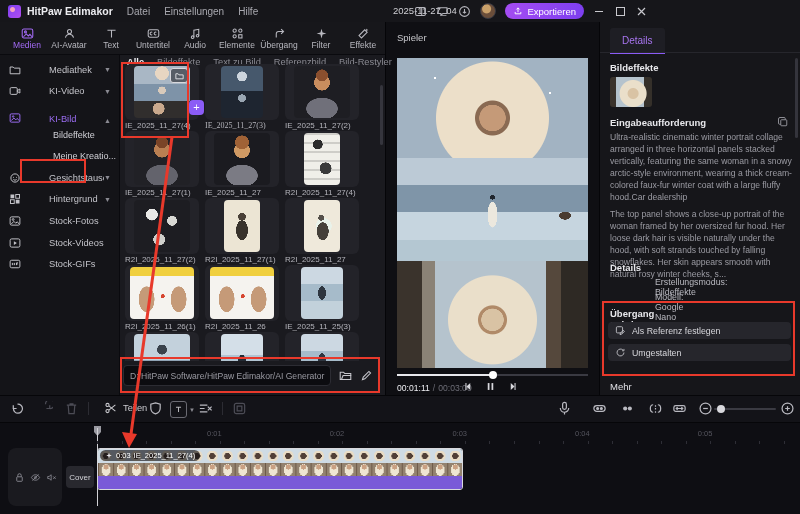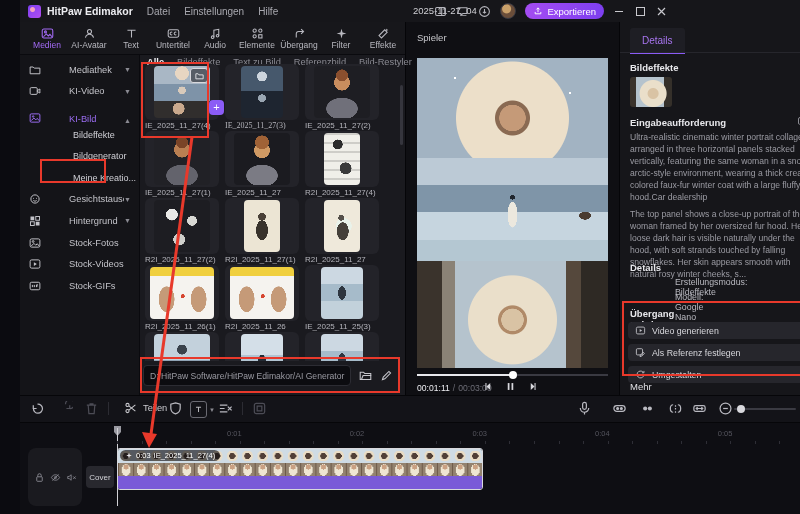--- a/index.html
+++ b/index.html
@@ -1,17 +1,17 @@
 <!DOCTYPE html>
 <html><head>
 <meta charset="utf-8">
 <style>
   html,body{margin:0;padding:0;background:#0b0b10;width:800px;height:514px;overflow:hidden;
     font-family:"Liberation Sans","DejaVu Sans",sans-serif;-webkit-font-smoothing:antialiased;}
-  #stage{position:relative;width:653px;height:514px;background:#0b0b10;color:#c9c9ce;font-size:10px;margin-left:20px;}
+  #stage{position:relative;width:653px;height:514px;background:#0b0b10;color:#c9c9ce;font-size:10px;}
   .abs{position:absolute;}
   svg{display:block;}
   .ic{color:#b9b9c0;}
   .dim{color:#4c4c55;}
 
   
   #titlebar{left:0;top:0;width:800px;height:22px;background:#16161a;display:flex;align-items:center;}
   #logo{width:13px;height:13px;border-radius:3px;margin:0 6px 0 8px;
     background:radial-gradient(circle at 35% 35%,#f3a0c0 0 2px,transparent 3px),linear-gradient(135deg,#7b3ff0,#b44df0);}
   #appname{font-size:10.5px;font-weight:bold;color:#ececf0;margin-right:14px;white-space:nowrap;}
@@ -329,23 +329,20 @@
             <path d="M3 11.5l3.5-3.5 2.5 2.5 2-2 2.5 3"></path>
           </svg>
         </span>
         <span class="slb">KI-Bild</span>
         <span class="chev">▲</span>
       </div>
       <div class="sb-item sub">
         <span class="slb">Bildeffekte</span>
       </div>
       <div class="sb-item sub">
-        <span class="slb">Bildgenerator</span>
-      </div>
-      <div class="sb-item sub">
         <span class="slb">Meine Kreatio...</span>
       </div>
       <div class="sb-item">
         <span class="sic">
           <svg viewBox="0 0 16 16" fill="none" stroke="currentColor" stroke-width="1.3" width="100%" height="100%">
             <circle cx="8" cy="8" r="5.5"></circle>
             <circle cx="6" cy="7" r=".7" fill="currentColor" stroke="none"></circle>
             <circle cx="10" cy="7" r=".7" fill="currentColor" stroke="none"></circle>
             <path d="M5.8 10c1.2 1.1 3.2 1.1 4.4 0"></path>
           </svg>
@@ -549,29 +546,20 @@
         <path d="M11 5V3.5A1.5 1.5 0 009.5 2H4a2 2 0 00-2 2v5.5A1.5 1.5 0 003.5 11H5"></path>
       </svg>
     </span>
   <div id="d-p1" class="abs d-text">Ultra-realistic cinematic winter portrait collage arranged in three horizontal panels stacked vertically, featuring the same woman in a snowy arctic-style environment, wearing a thick cream-colored faux-fur winter coat with a large fluffy hood.Car dealership</div>
   <div id="d-p2" class="abs d-text">The top panel shows a close-up portrait of the woman framed by her oversized fur hood. Her loose dark hair is visible naturally under the hood, with soft strands touched by falling snowflakes. Her skin appears smooth with natural rosy winter cheeks, s...</div>
   <div id="d-details-label" class="abs d-head">Details</div>
   <div id="d-mode" class="abs d-meta">Erstellungsmodus: Bildeffekte</div>
   <div id="d-model" class="abs d-meta">Modell: Google Nano Banana</div>
   <div id="d-next-label" class="abs d-head">Übergang Schritte</div>
   <div id="d-actions" class="abs">
-      <div class="d-btn">
-        <span class="dbic">
-          <svg viewBox="0 0 16 16" fill="none" stroke="currentColor" stroke-width="1.3" width="100%" height="100%">
-            <rect x="2" y="3" width="12" height="10" rx="2"></rect>
-            <path d="M6.8 5.8l3.6 2.2-3.6 2.2z" fill="currentColor" stroke="none"></path>
-          </svg>
-        </span>
-        <span>Video generieren</span>
-      </div>
       <div class="d-btn">
         <span class="dbic">
           <svg viewBox="0 0 16 16" fill="none" stroke="currentColor" stroke-width="1.3" width="100%" height="100%">
             <rect x="2" y="2.5" width="9" height="9" rx="1.5"></rect>
             <path d="M9.5 13.5l4.2-4.2-1.7-1.7-4.2 4.2-.5 2.2z"></path>
           </svg>
         </span>
         <span>Als Referenz festlegen</span>
       </div>
       <div class="d-btn">

